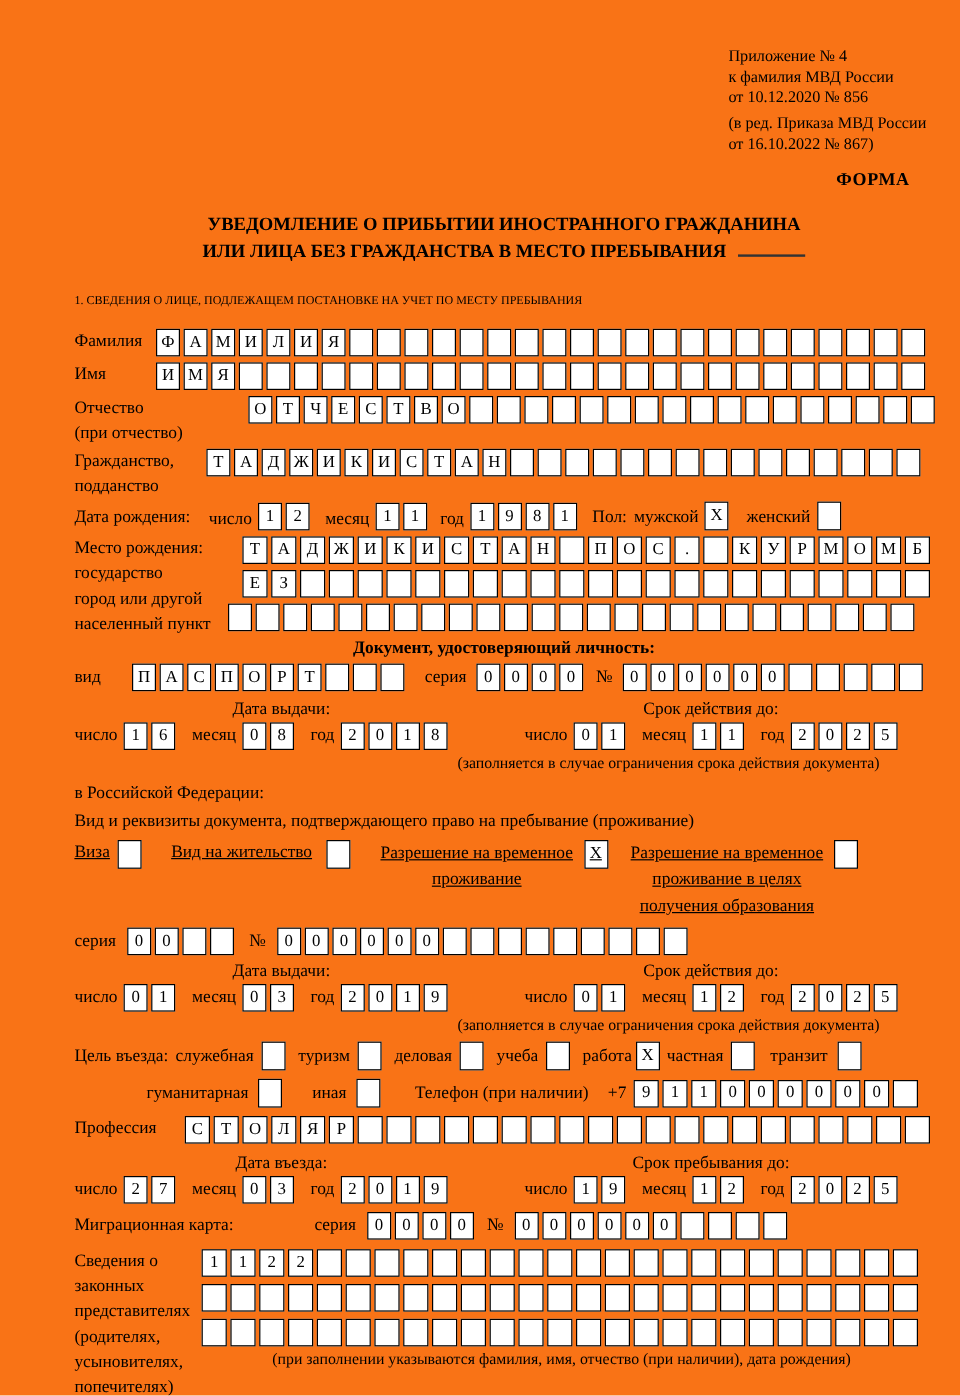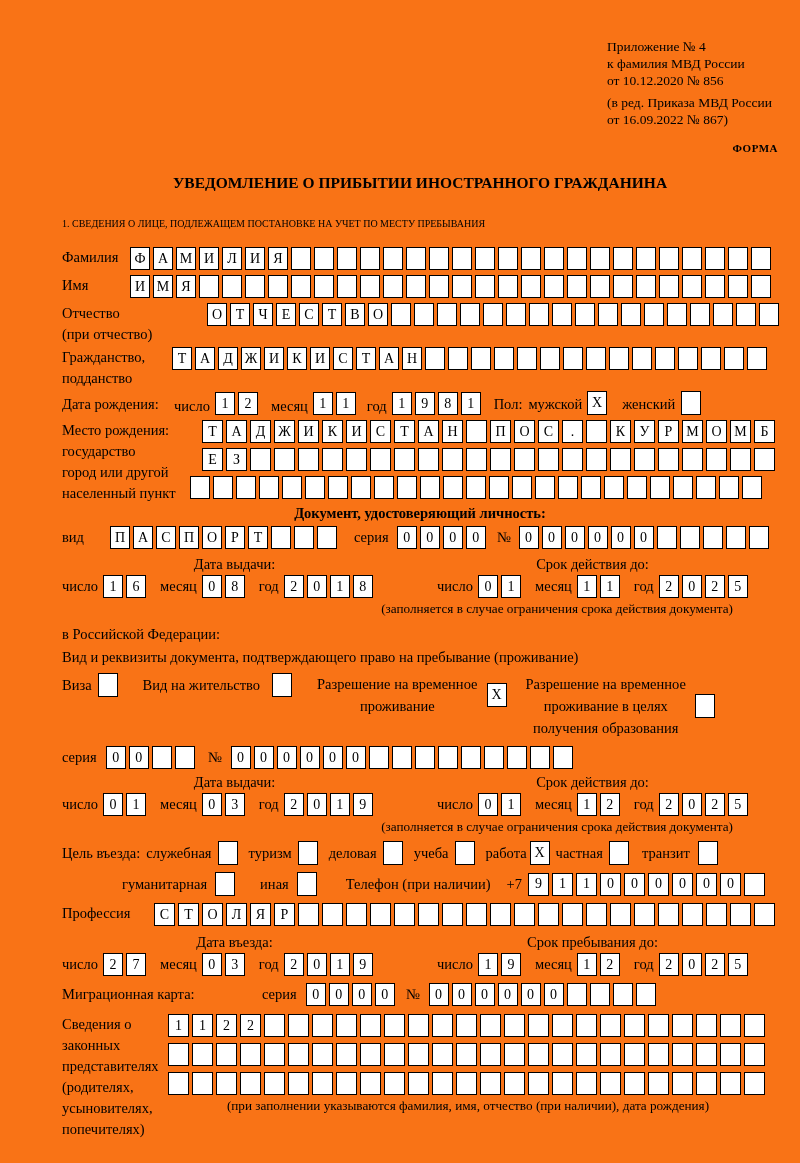--- a/index.html
+++ b/index.html
@@ -4,21 +4,21 @@
 <style>
   html,body{margin:0;padding:0;background:#fff;}
   .page{
     width:800px;height:1163px;background:#f97316;color:#000;
     font-family:"Liberation Serif","DejaVu Serif",serif;
     box-sizing:border-box;padding:38px 22px 0 62px;overflow:hidden;
     position:relative;font-size:14.5px;
   }
   .meta{margin-left:545px;font-size:13.5px;line-height:17px;white-space:nowrap;}
   .meta-gap{margin-top:5px;}
-  .forma{font-weight:bold;text-align:right;margin-top:14px;margin-right:0;font-size:11px;letter-spacing:.5px;}
+  .forma{font-weight:bold;text-align:right;margin-top:14px;margin-right:20px;font-size:15px;letter-spacing:.5px;}
   .title{text-align:center;font-weight:bold;font-size:15.5px;margin-top:18px;line-height:22px;}
   .blank{display:inline-block;width:56px;border-bottom:2px solid #333;margin-left:10px;}
   .sec1{font-weight:normal;font-size:10px;margin-top:24px;white-space:nowrap;}
   .rows{margin-top:18px;}
   .frow{display:flex;align-items:flex-start;margin-bottom:5px;}
   .lab{flex:none;line-height:21px;}
   .lab div{line-height:21px;}
   .w68{width:68px}.w112{width:112px}.w145{width:145px}.w110{width:110px}
   .w140{width:140px}.w48{width:48px}.w92{width:92px}.w200{width:200px}.w106{width:106px}
   .boxes{display:flex;flex-wrap:nowrap;}
@@ -35,43 +35,44 @@
   .drow{display:flex;align-items:center;margin-bottom:3px;}
   .dg{display:flex;align-items:center;}
   .dg1{width:345px;}
   .dg2{margin-left:30px;}
   .dlab{margin-right:5px;}
   .dg .boxes{margin-right:11px;}
   .dg .boxes:last-child{margin-right:0;}
   .note{font-size:13.2px;text-align:right;margin-right:45px;margin-bottom:6px;}
   .intro{line-height:23px;}
   .optrow{display:flex;align-items:flex-start;margin-top:4px;margin-bottom:7px;}
-  .opt{display:flex;align-items:center;}
+  .opt{display:flex;align-items:flex-start;text-decoration:underline;}
   .optlines{text-align:center;line-height:22px;margin-right:9px;}
   .bp-rows .boxes{margin-bottom:5px;}
   .reps-note{font-size:13.2px;text-align:center;margin-top:3px;}
   .ml6{margin-left:6px}.ml8{margin-left:8px}.ml10{margin-left:10px}.ml12{margin-left:12px}
 </style>
 </head>
 <body>
 
 <div class="page">
 
   <div class="meta">
     <div>Приложение № 4</div>
     <div>к фамилия МВД России</div>
     <div>от 10.12.2020 № 856</div>
     <div class="meta-gap">(в ред. Приказа МВД России</div>
-    <div>от 16.09.2022 № 867)</div>
+    <div>от 16.10.2022 № 867)</div>
   </div>
 
   <div class="forma">ФОРМА</div>
 
   <div class="title">
     <div>УВЕДОМЛЕНИЕ О ПРИБЫТИИ ИНОСТРАННОГО ГРАЖДАНИНА</div>
+    <div><span>ИЛИ ЛИЦА БЕЗ ГРАЖДАНСТВА В МЕСТО ПРЕБЫВАНИЯ</span><span class="blank"></span></div>
   </div>
 
   <div class="sec1">1. СВЕДЕНИЯ О ЛИЦЕ, ПОДЛЕЖАЩЕМ ПОСТАНОВКЕ НА УЧЕТ ПО МЕСТУ ПРЕБЫВАНИЯ</div>
 
   <div class="rows">
 
     <div class="frow">
       <span class="lab w68">Фамилия</span>
       <span class="boxes">
           <span class="cbox">Ф</span>

